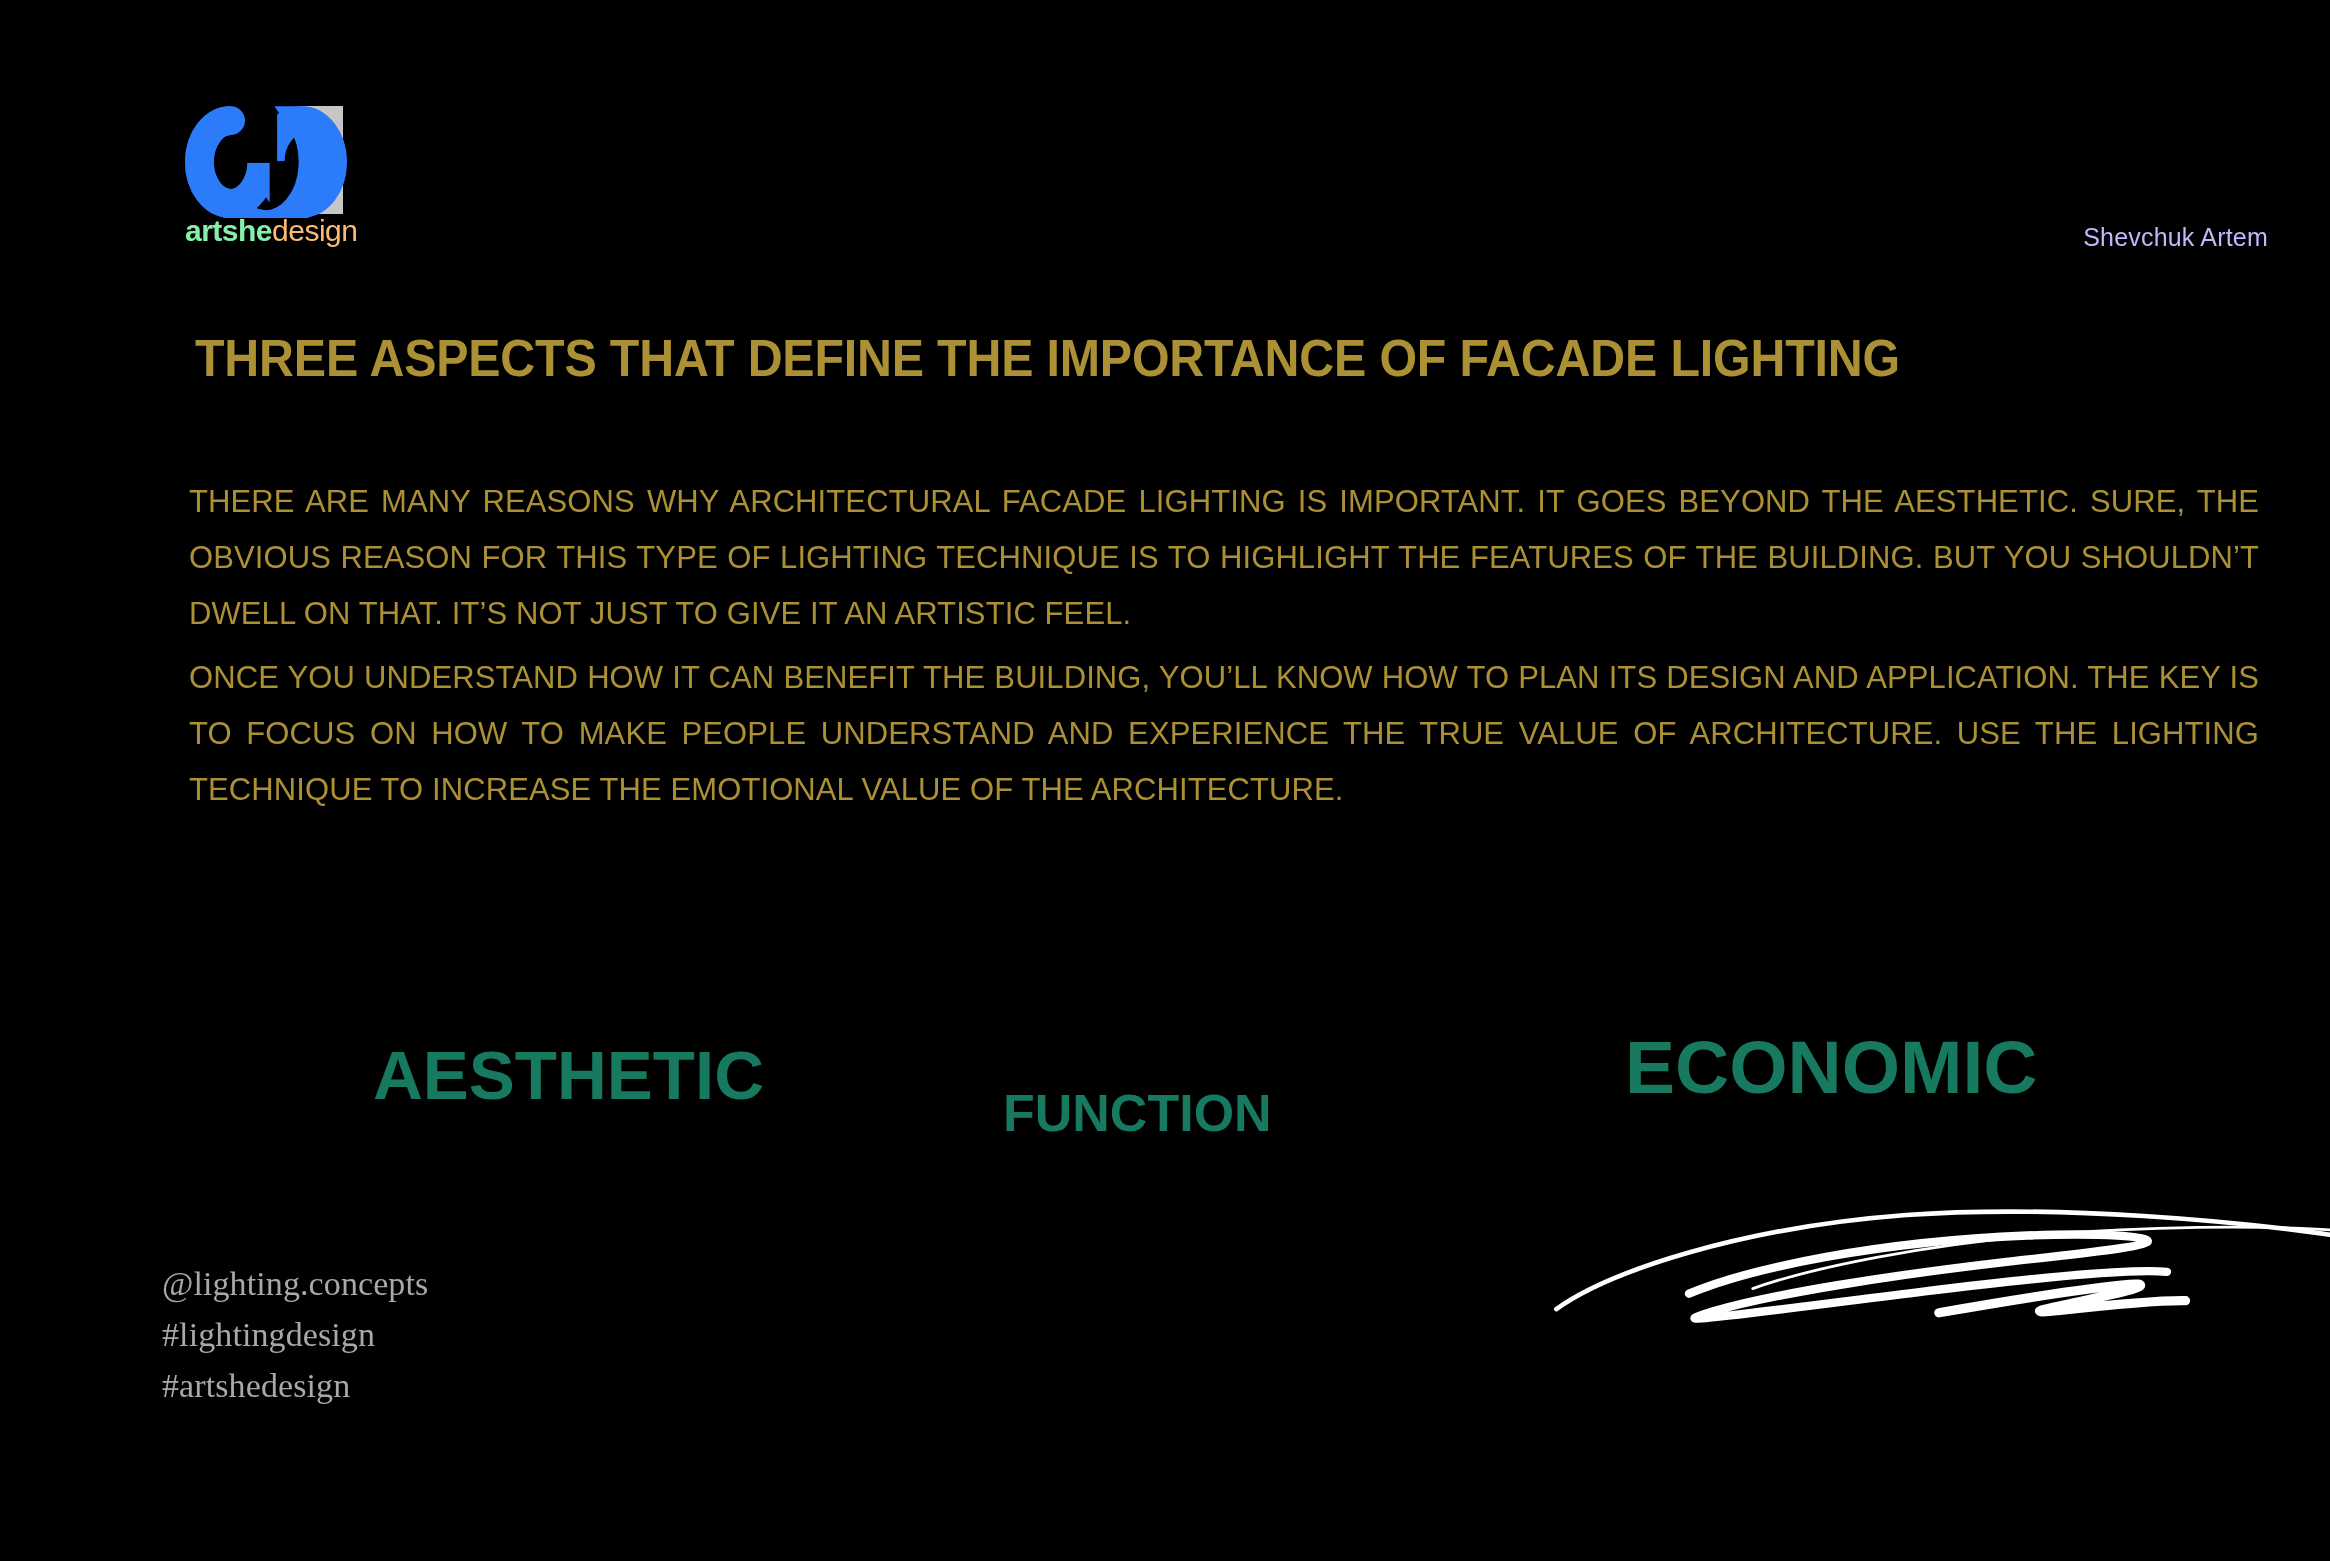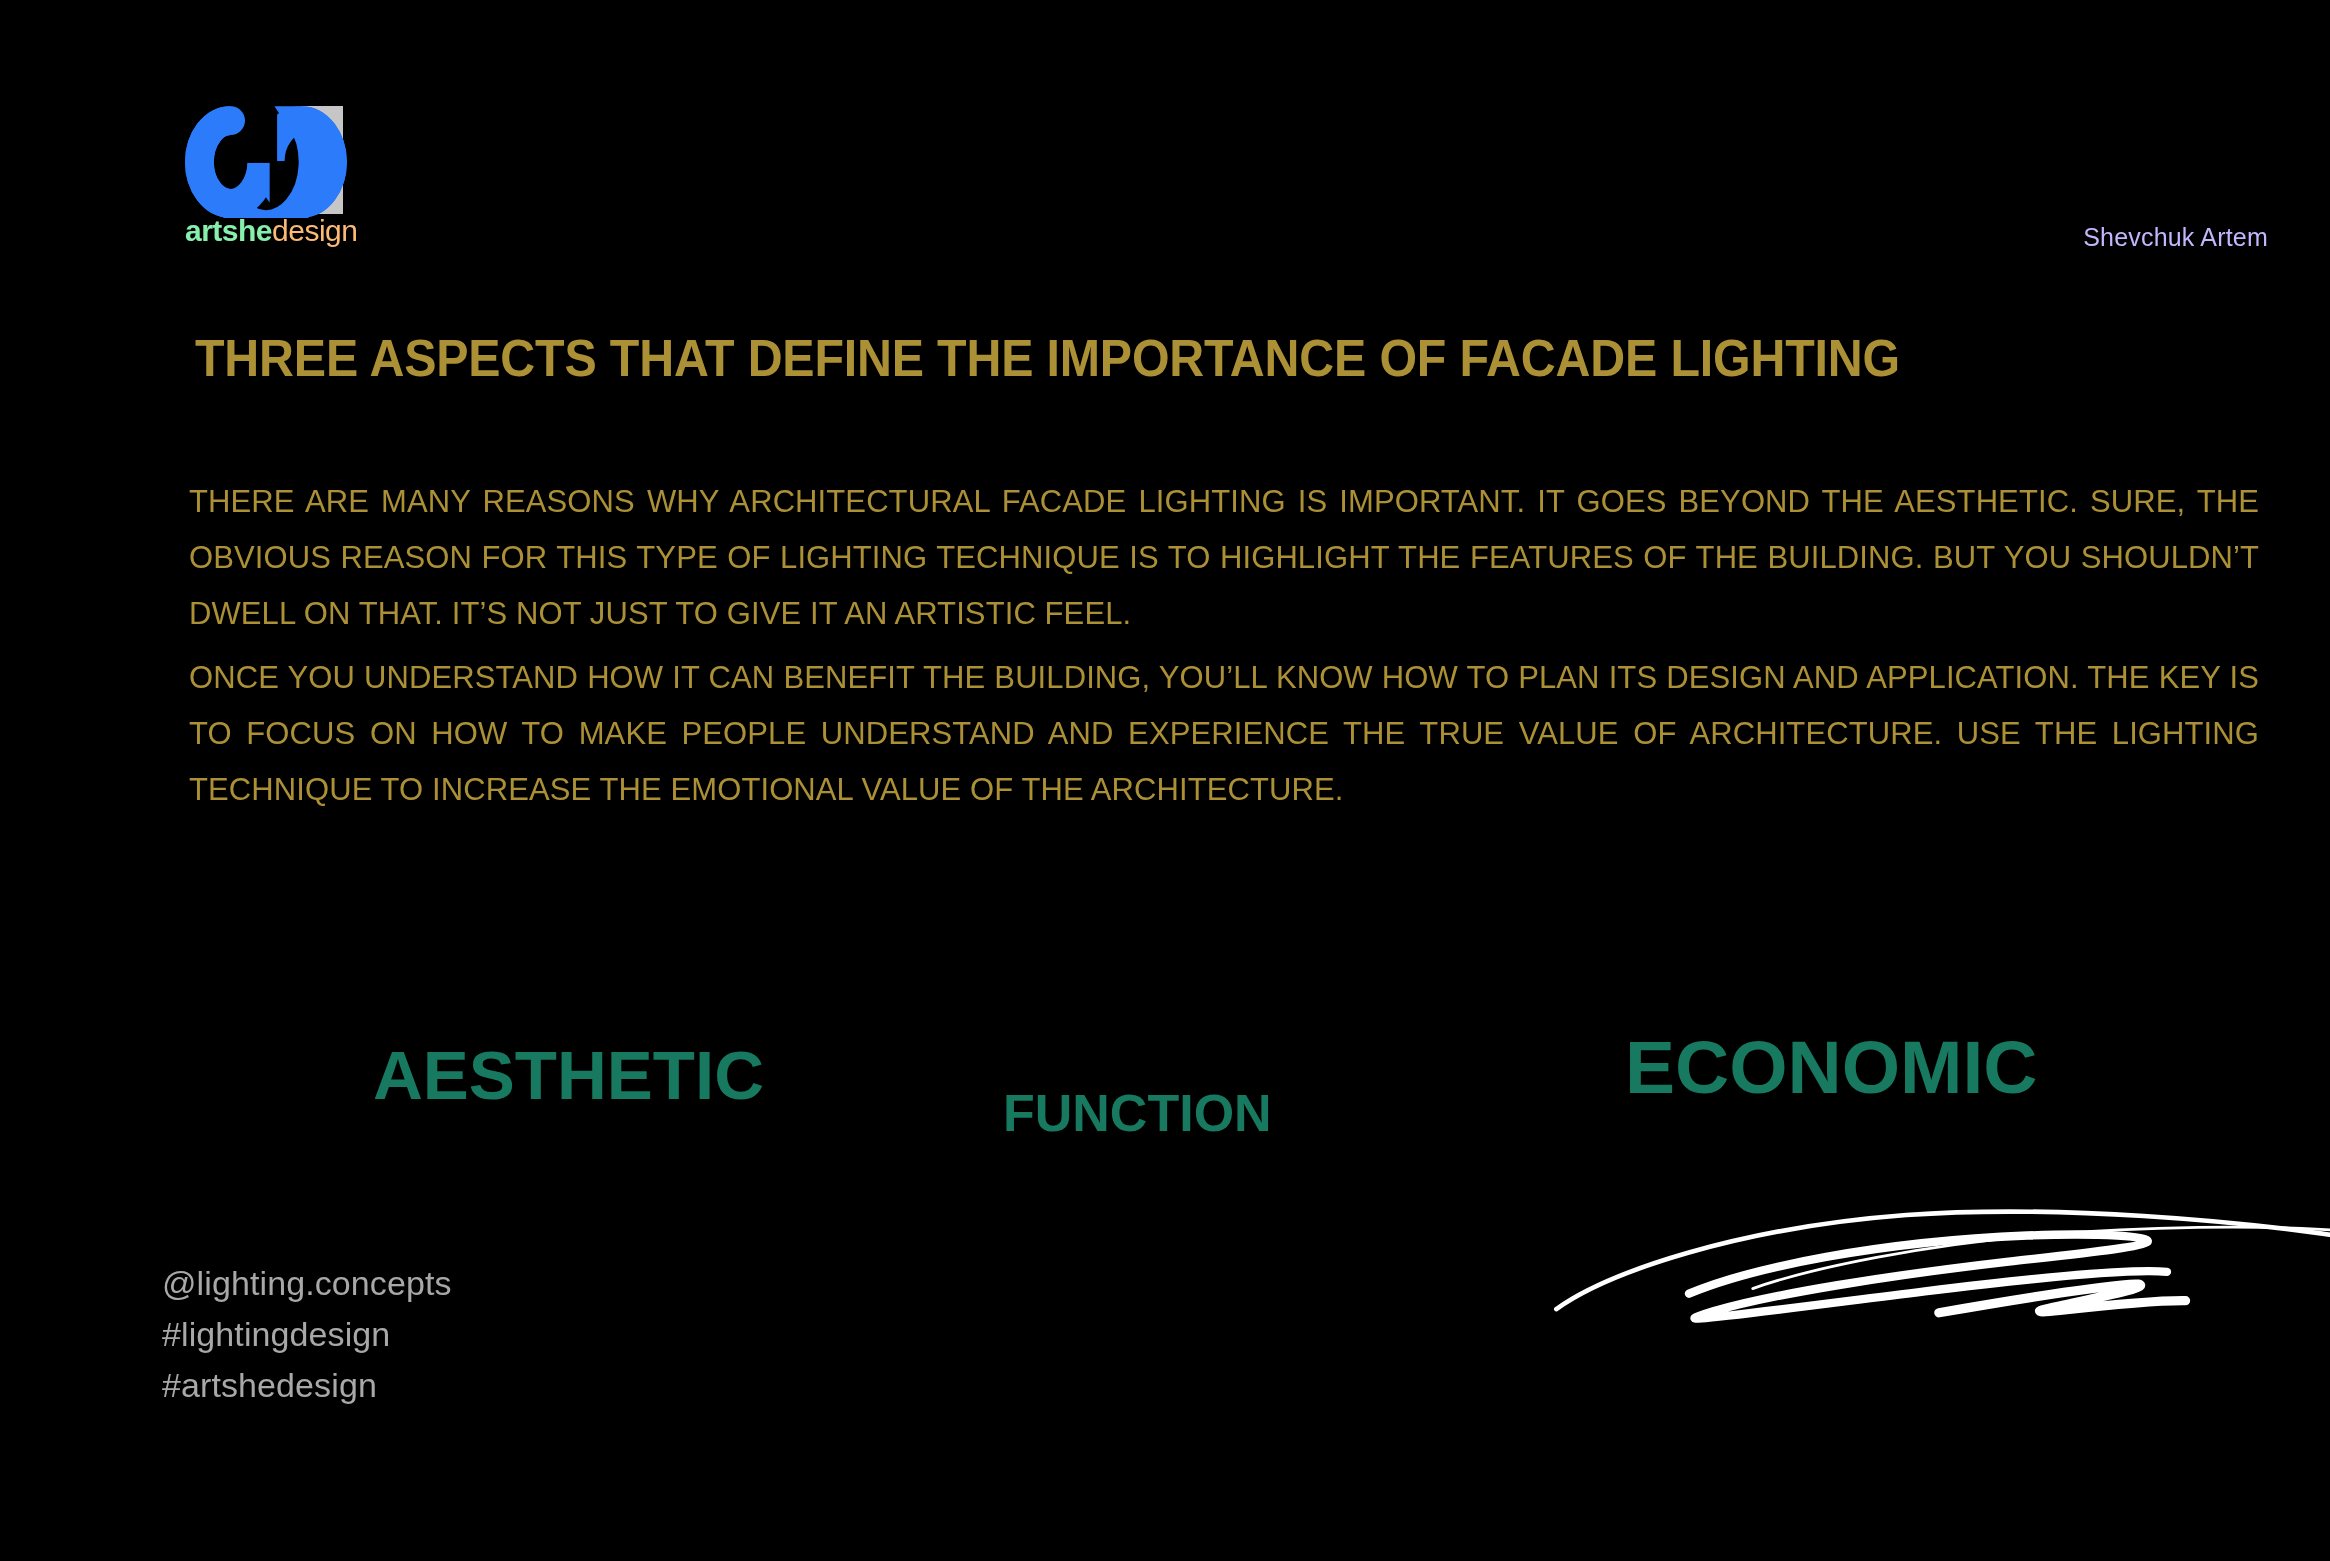--- a/index.html
+++ b/index.html
@@ -122,20 +122,21 @@
   
   .social {
     position: absolute;
     left: 162px;
     top: 1258px;
     color: #a8a8a8;
     font-size: 34px;
     font-weight: 400;
     line-height: 51px;
     letter-spacing: 0.1px;
+    font-family: Liberation Serif, serif;
   }
   .social div { white-space: nowrap; }
 
   
   .swoosh {
     position: absolute;
     left: 1552px;
     top: 1202px;
     width: 811px;
     height: 121px;

